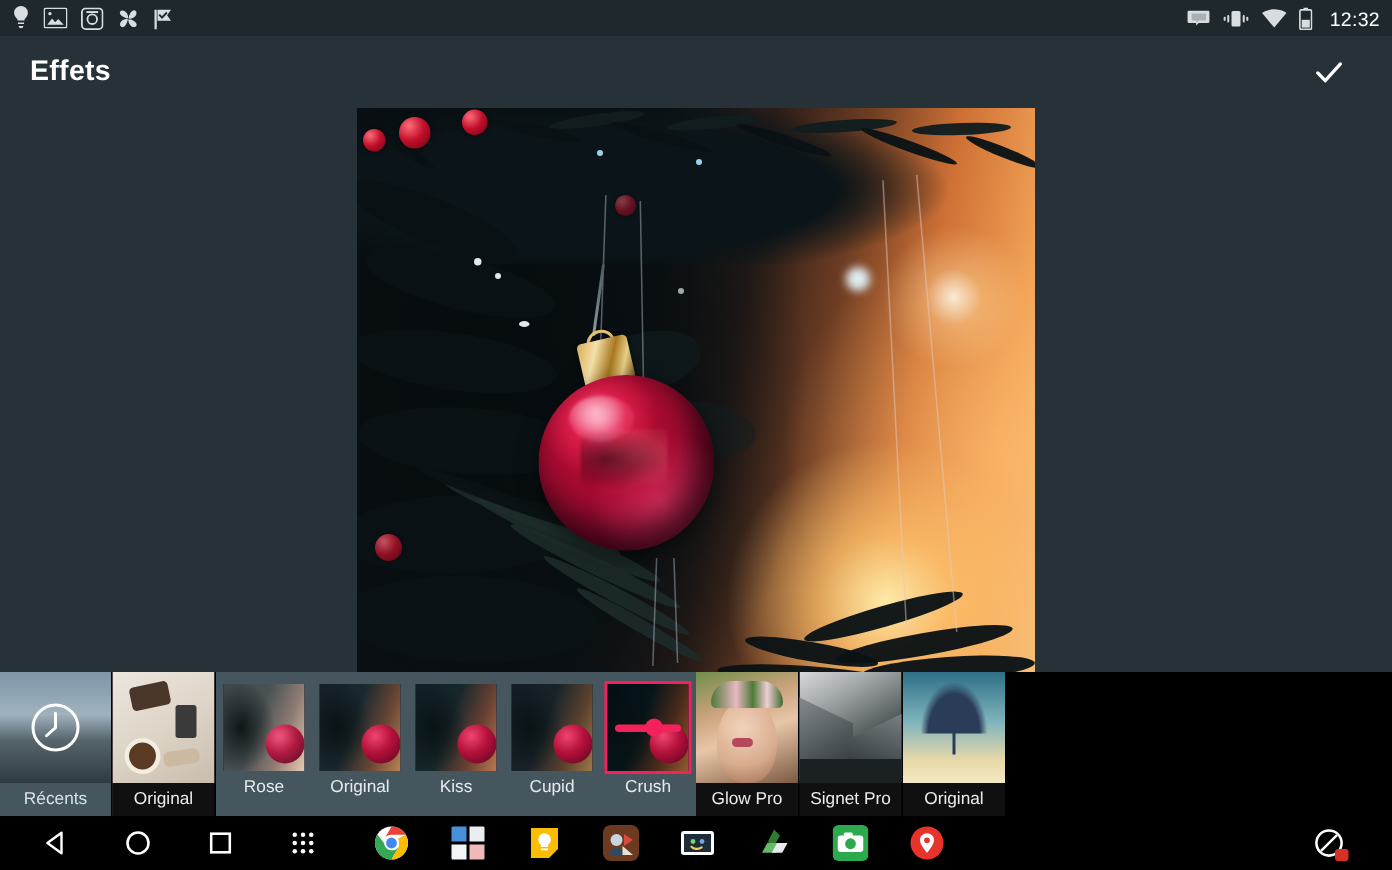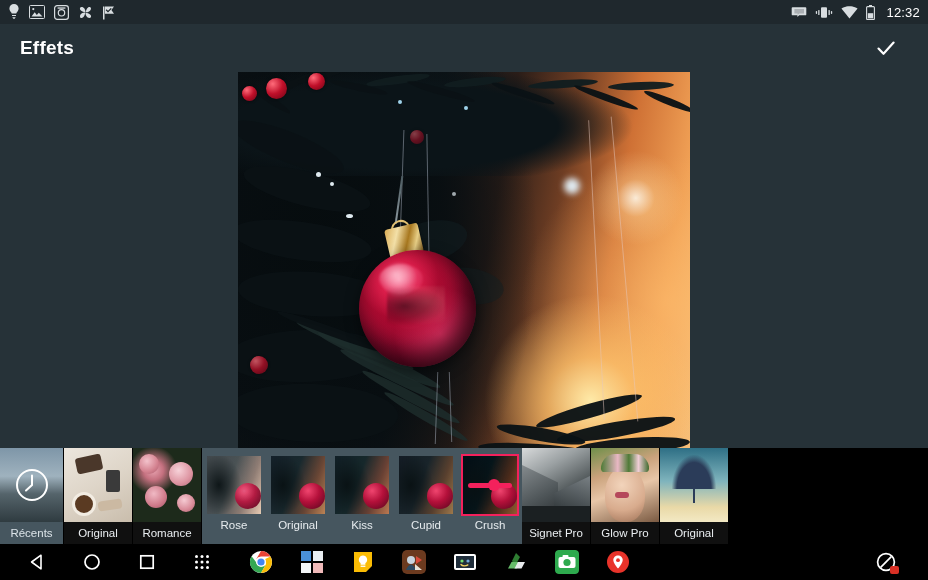--- a/index.html
+++ b/index.html
@@ -131,21 +131,21 @@
     background:#0a0a0a;cursor:pointer;border-right:1px solid #000;
   }
   .tile .thumb{position:absolute;left:0;top:0;right:0;height:74px;overflow:hidden;}
   .tile .cap-label{
     position:absolute;left:0;right:0;bottom:0;height:22px;
     display:flex;align-items:center;justify-content:center;
     color:#e9edf0;font-size:11.5px;white-space:nowrap;
     background:#141414;
   }
   .tile.pack .cap-label{background:#101010;}
-  .tile.recents{width:63px;flex:0 0 63px;background:#f0abfc;}
+  .tile.recents{width:63px;flex:0 0 63px;background:#f0abfc;padding-left:11px;}
   .tile.recents .cap-label{background:#46565f;color:#dbe3e8;}
 
   
   .group-filters{display:flex;background:#46565f;padding:0;}
   .ftile{
     position:relative;width:64px;flex:0 0 64px;height:96px;cursor:pointer;
     background:#46565f;display:flex;flex-direction:column;align-items:center;
   }
   .ftile .fthumb{
     position:relative;margin-top:8px;width:54px;height:58px;overflow:hidden;
@@ -371,30 +371,20 @@
       <div class="thumb">
         <div class="art art-orig"></div>
         <div style="position:absolute;left:12px;top:8px;width:26px;height:16px;background:#4a372a;border-radius:3px;transform:rotate(-12deg)"></div>
         <div style="position:absolute;left:42px;top:22px;width:14px;height:22px;background:#3a3a3a;border-radius:2px;"></div>
         <div style="position:absolute;left:8px;top:44px;width:18px;height:18px;background:#5a3a22;border-radius:50%;border:3px solid #f2ece2"></div>
         <div style="position:absolute;left:34px;top:52px;width:24px;height:10px;background:#cbb9a2;border-radius:4px;transform:rotate(-8deg)"></div>
       </div>
       <div class="cap-label">Original</div>
     </div>
 
-    <div class="tile pack">
-      <div class="thumb">
-        <div class="art art-roses"></div>
-        <div style="position:absolute;left:6px;top:6px;width:20px;height:20px;border-radius:50%;background:radial-gradient(circle at 40% 35%,#f3c2cb,#d3818f 60%,#a75b6b)"></div>
-        <div style="position:absolute;left:36px;top:14px;width:24px;height:24px;border-radius:50%;background:radial-gradient(circle at 40% 35%,#f7d2d9,#dd94a1 60%,#b0687a)"></div>
-        <div style="position:absolute;left:12px;top:38px;width:22px;height:22px;border-radius:50%;background:radial-gradient(circle at 40% 35%,#f0b9c4,#cf7a8a 60%,#9e5364)"></div>
-        <div style="position:absolute;left:44px;top:46px;width:18px;height:18px;border-radius:50%;background:radial-gradient(circle at 40% 35%,#f5cad2,#d88a98 60%,#a85f70)"></div>
-      </div>
-      <div class="cap-label">Romance</div>
-    </div>
 
     <div class="group-filters">
 
       <div class="ftile">
         <div class="fthumb">
           <div class="mini" style="filter:saturate(.45) brightness(1.6) contrast(.75)"></div>
           <div class="mini-needles"></div>
           <div class="mini-ball" style="filter:brightness(1.15) saturate(.8)"></div>
         </div>
         <div class="flabel">Rose</div>
@@ -438,36 +428,36 @@
             <div class="slider-knob" style="left: 60%;"></div>
           </div>
         </div>
         <div class="flabel">Crush</div>
       </div>
 
     </div>
 
     <div class="tile pack">
       <div class="thumb">
+        <div class="art art-glow"></div>
+        <div style="position:absolute;left:14px;top:18px;width:40px;height:56px;border-radius:50% 50% 44% 44%;background:radial-gradient(circle at 42% 34%,#f2d4bb,#d8ab8d 58%,#9c6f54)"></div>
+        <div style="position:absolute;left:10px;top:6px;width:48px;height:18px;border-radius:24px 24px 6px 6px;background:linear-gradient(90deg,#4e7a36,#e9b8c4 35%,#4e7a36 58%,#f0cdd6 78%,#3f6a2c)"></div>
+        <div style="position:absolute;left:24px;top:44px;width:14px;height:6px;border-radius:4px;background:#b5485b"></div>
+      </div>
+      <div class="cap-label">Glow Pro</div>
+    </div>
+
+    <div class="tile pack">
+      <div class="thumb">
         <div class="art art-signet"></div>
         <div style="position:absolute;left:-6px;top:14px;width:42px;height:60px;background:linear-gradient(150deg,#8d9396,#4d5457 60%,#262b2e);clip-path:polygon(0 0,100% 34%,100% 100%,0 100%)"></div>
         <div style="position:absolute;right:-4px;top:26px;width:40px;height:48px;background:linear-gradient(200deg,#7e8589,#3c4346 70%,#1d2225);clip-path:polygon(100% 0,0 40%,0 100%,100% 100%)"></div>
         <div style="position:absolute;left:0;bottom:0;width:100%;height:16px;background:#1b2022"></div>
       </div>
       <div class="cap-label">Signet Pro</div>
-    </div>
-
-    <div class="tile pack">
-      <div class="thumb">
-        <div class="art art-glow"></div>
-        <div style="position:absolute;left:14px;top:18px;width:40px;height:56px;border-radius:50% 50% 44% 44%;background:radial-gradient(circle at 42% 34%,#f2d4bb,#d8ab8d 58%,#9c6f54)"></div>
-        <div style="position:absolute;left:10px;top:6px;width:48px;height:18px;border-radius:24px 24px 6px 6px;background:linear-gradient(90deg,#4e7a36,#e9b8c4 35%,#4e7a36 58%,#f0cdd6 78%,#3f6a2c)"></div>
-        <div style="position:absolute;left:24px;top:44px;width:14px;height:6px;border-radius:4px;background:#b5485b"></div>
-      </div>
-      <div class="cap-label">Glow Pro</div>
     </div>
 
 
     <div class="tile pack">
       <div class="thumb">
         <div class="art art-palm"></div>
         <div class="palm-fan"></div>
         <div class="palm-shape"></div>
       </div>
       <div class="cap-label">Original</div>

